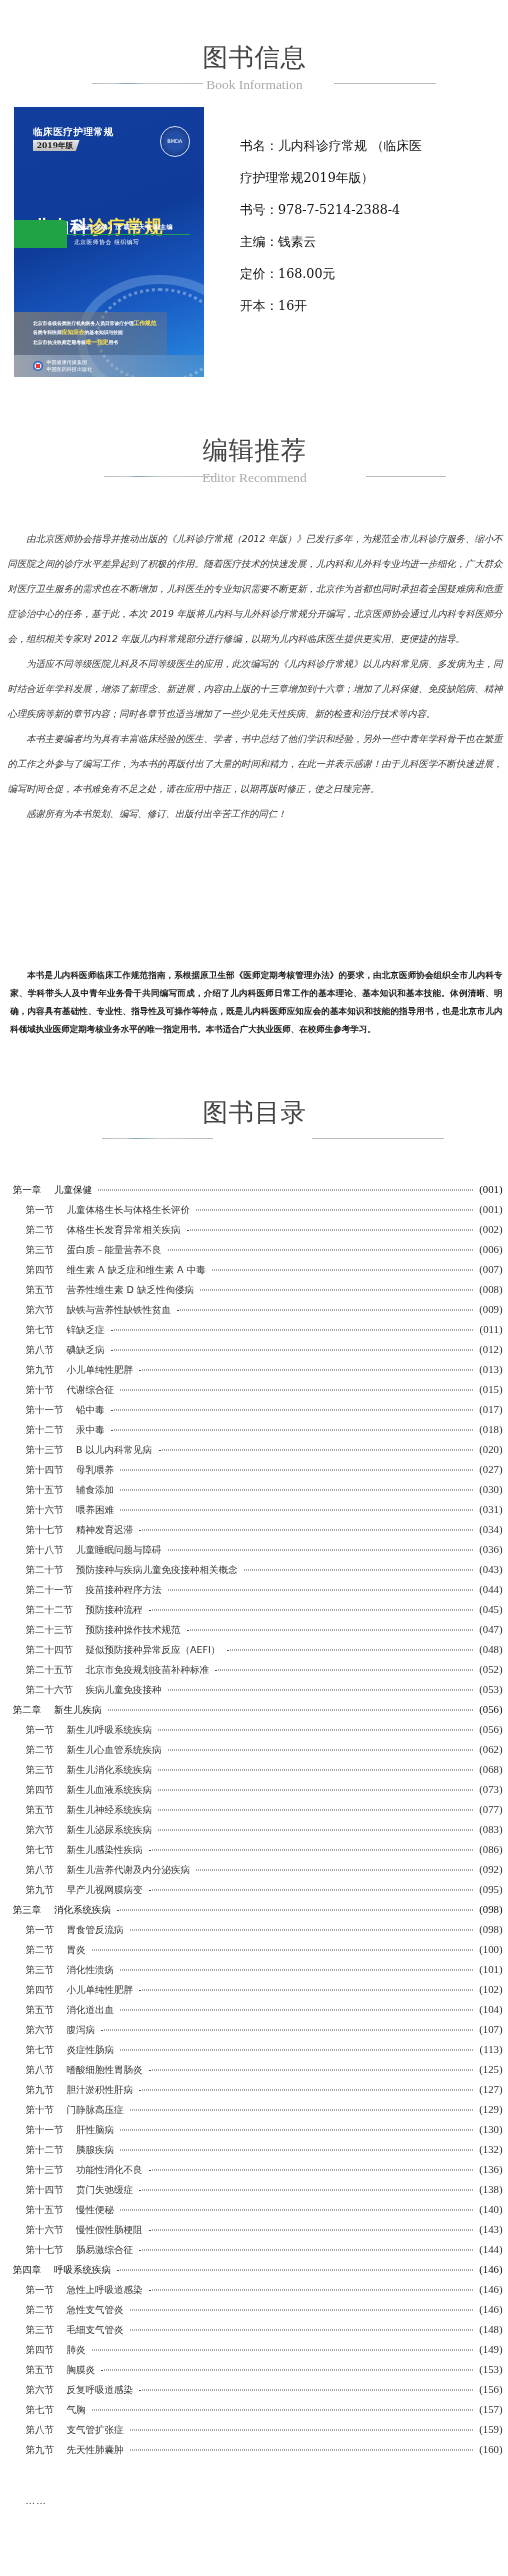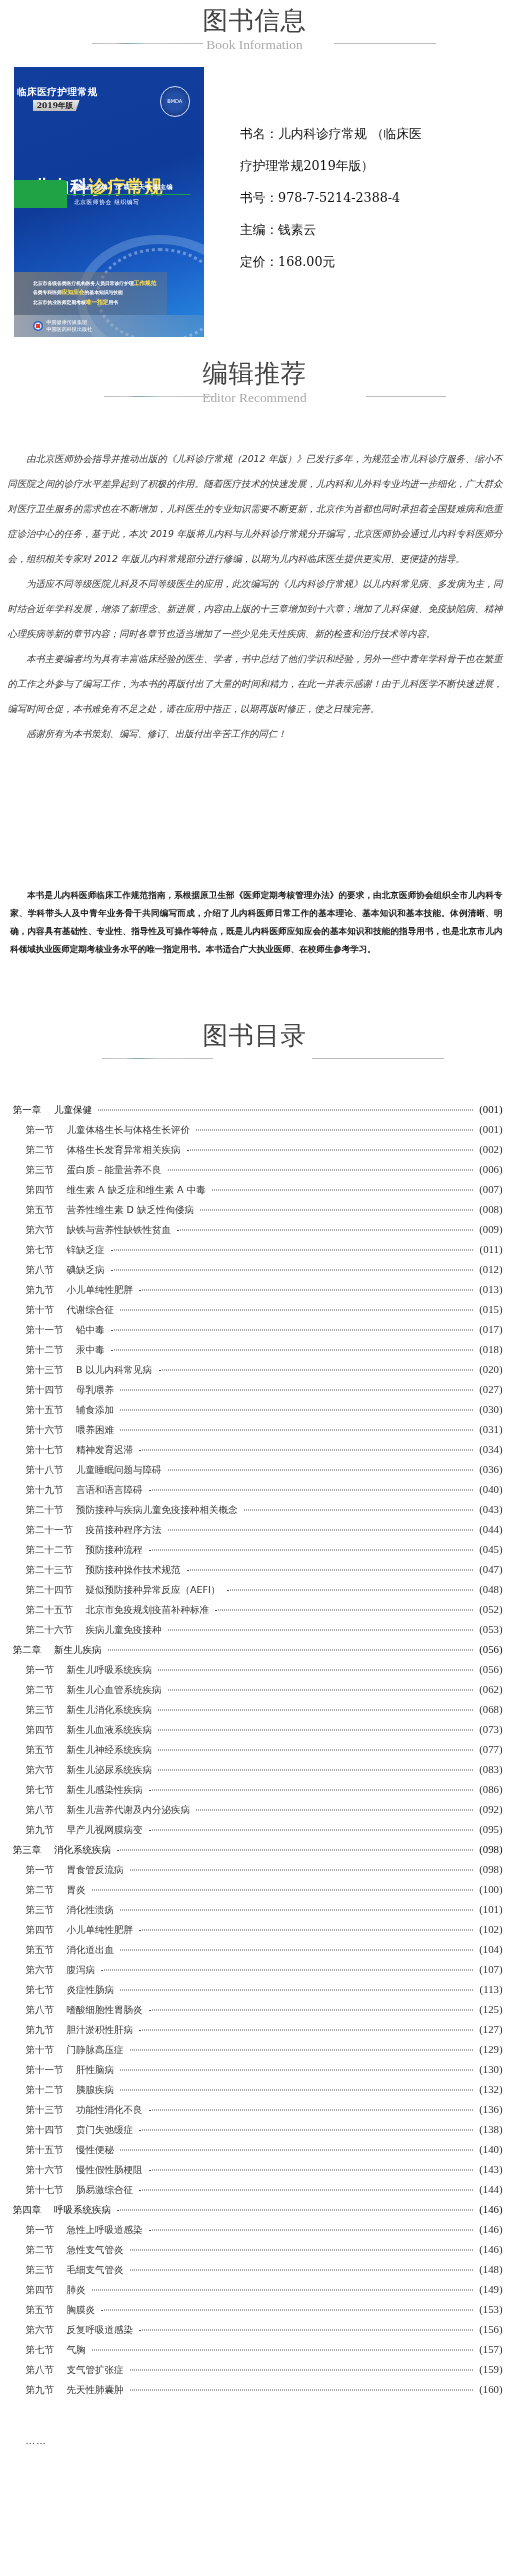--- a/index.html
+++ b/index.html
@@ -1,48 +1,48 @@
 <!DOCTYPE html>
 <html style="font-size:10.2px"><head>
 <meta charset="utf-8">
 <style>
   * { box-sizing: border-box; margin: 0; padding: 0; }
   body { width: 509px; background: #fff; font-family: "DejaVu Serif", serif; color: #222; }
   .page { width: 509px; position: relative; }
 
   
   .sec-head { position: relative; height: 57px; text-align: center; }
-  .sec-head .zh { font-family: Liberation Sans, sans-serif; font-size: 25.4px; color: #444; letter-spacing: 0.6px; line-height: 30.5px; padding-top: 5.1px; }
+  .sec-head .zh { font-family: Liberation Mono, monospace; font-size: 25.4px; color: #444; letter-spacing: 0.6px; line-height: 30.5px; padding-top: 5.1px; margin-top: 40px; }
   .sec-head .en { font-family: "Liberation Serif", serif; font-size: 13.4px; color: #aaa; line-height: 15.3px; margin-top: 1.3px; }
   .sec-head .line { position: absolute; top: 43px; height: 1.3px; background: linear-gradient(to right, #bbb 0%, #ccc 20%, #8aa3b5 30%, #9bb 40%, #ccc 50%, #bbb 100%); }
   .sec-head .line.right { background: #bbb; }
 
   
   #book-info { height: 353px; position: relative; }
   .cover { position: absolute; left: 14px; top: 67px; width: 190px; height: 270px;
     background: linear-gradient(160deg, #123f9e 0%, #0f3c9a 45%, #1a5fc8 75%, #2a8ce0 100%); overflow: hidden; }
-  .cover .series { position: absolute; left: 3px; top: 19px; color: #fff; font-family: "DejaVu Sans", sans-serif; font-weight: bold; font-size: 9.5px; letter-spacing: 0.6px; }
+  .cover .series { position: absolute; left: 19px; top: 19px; color: #fff; font-family: "DejaVu Sans", sans-serif; font-weight: bold; font-size: 9.5px; letter-spacing: 0.6px; }
   .cover .edition { position: absolute; left: 19px; top: 33px; background: linear-gradient(#e8e8e8,#bdbdbd); color: #222; font-size: 7.6px; font-weight: bold; padding: 0.6px 6.4px 0.6px 3.8px; clip-path: polygon(0 0,100% 0,92% 100%,0 100%); }
   .cover .seal { position: absolute; right: 14px; top: 19px; width: 30.5px; height: 30.5px; border-radius: 50%; border: 1.3px solid #cfe0ff; background: radial-gradient(circle,#2450a8 40%,#1b3f8c 70%); color: #fff; font-size: 5.1px; font-family: "DejaVu Sans", sans-serif; display:flex; align-items:center; justify-content:center; }
   .cover .title { position: absolute; left: 19px; top: 76px; font-family: Liberation Serif, serif; font-weight: bold; font-size: 18px; color: #fff; letter-spacing: 0.6px; margin-top: 32px; }
   .cover .title .hl { color: #ffe14d; }
   .cover .green { position: absolute; left: 0; top: 113px; width: 53px; height: 28px; background: #1fa345; border-radius: 0 3.8px 0 0; }
   .cover .editors { position: absolute; left: 60px; top: 116px; color: #fff; font-family: "DejaVu Sans", sans-serif; font-size: 6px; font-weight: bold; letter-spacing: 0.3px; }
   .cover .gline { position: absolute; left: 53px; top: 127px; right: 14px; height: 1.3px; background: #1fa345; }
   .cover .org { position: absolute; left: 60px; top: 132px; color: #fff; font-size: 5.7px; letter-spacing: 0.6px; }
   .cover .band { position: absolute; left: 0; top: 205px; width: 153px; height: 43px; background: linear-gradient(to right, rgba(120,120,120,0.85), rgba(120,120,120,0.4)); }
   .cover .band2 { position: absolute; left: 0; top: 248px; width: 190px; height: 21.6px; background: linear-gradient(to right, rgba(170,170,170,0.9), rgba(170,170,170,0.2)); }
   .cover .blurb { position: absolute; left: 19px; top: 212px; color: #fff; font-family: "DejaVu Sans", sans-serif; font-size: 4.8px; line-height: 8.3px; font-weight: bold; }
   .cover .blurb .y { color: #ffe14d; font-size: 5.7px; }
   .cover .pub { position: absolute; left: 19px; top: 252px; color: #fff; font-size: 5.1px; line-height: 7px; display:flex; align-items:center; gap:3.2px; }
   .cover .pub .logo { width: 10.2px; height: 10.2px; border-radius: 50%; background: radial-gradient(circle,#e33 30%,#fff 35%,#2a60c0 60%); }
   .cover .swirl { position:absolute; right:-38px; bottom:-25.4px; width:165px; height:127px; border-radius:50%; border:9px solid rgba(200,230,255,0.25); }
   .cover .swirl2 { position:absolute; right:-19px; bottom:-6.4px; width:127px; height:95px; border-radius:50%; border:3.8px dotted rgba(255,255,255,0.35); }
 
-  .info { position: absolute; left: 240px; top: 90px; width: 261px; font-family: "DejaVu Serif", serif; font-size: 12.7px; line-height: 32px; color: #111; margin-top: 28px; }
+  .info { position: absolute; left: 240px; top: 90px; width: 261px; font-family: "DejaVu Serif", serif; font-size: 12.7px; line-height: 32px; color: #111; }
   .info .row { display: block; }
 
   
   #editor-recommend { position: relative; padding-top: 0; }
   #editor-recommend .body { padding: 36px 6.4px 0 7.6px; font-family: "DejaVu Sans", sans-serif; font-size: 9.3px; color: #333; line-height: 25px; text-align: justify; }
   #editor-recommend .body p { text-indent: 2em; font-style: italic; }
 
   
   #content-desc .body { padding: 45px 6.4px 0 10.2px; font-family: Liberation Serif, serif; font-size: 8.5px; color: #222; line-height: 18px; text-align: justify; font-weight: bold; }
   #content-desc .body p { text-indent: 2em; }
@@ -94,20 +94,21 @@
         <span><span>中国健康传媒集团</span><br><span>中国医药科技出版社</span></span>
       </div>
     </div>
 
     <div class="info">
       <span class="row">书名：儿内科诊疗常规 （临床医</span>
       <span class="row">疗护理常规2019年版）</span>
       <span class="row">书号：978-7-5214-2388-4</span>
       <span class="row">主编：钱素云</span>
       <span class="row">定价：168.00元</span>
+      <span class="row">开本：16开</span>
     </div>
   </section>
 
   <section id="editor-recommend">
     <div class="sec-head">
       <div class="line" style="left:104px;width:111px;"></div>
       <div class="zh">编辑推荐</div>
       <div class="en">Editor Recommend</div>
       <div class="line right" style="left:366px;width:80px;"></div>
     </div>
@@ -240,26 +241,20 @@
           <span class="dots"></span>
           <span class="pg">(034)</span>
         </div>
         <div class="toc-row section">
           <span class="num">第十八节</span>
           <span class="ttl">儿童睡眠问题与障碍</span>
           <span class="dots"></span>
           <span class="pg">(036)</span>
         </div>
         <div class="toc-row section">
-          <span class="num">第十九节</span>
-          <span class="ttl">言语和语言障碍</span>
-          <span class="dots"></span>
-          <span class="pg">(040)</span>
-        </div>
-        <div class="toc-row section">
           <span class="num">第二十节</span>
           <span class="ttl">预防接种与疾病儿童免疫接种相关概念</span>
           <span class="dots"></span>
           <span class="pg">(043)</span>
         </div>
         <div class="toc-row section">
           <span class="num">第二十一节</span>
           <span class="ttl">疫苗接种程序方法</span>
           <span class="dots"></span>
           <span class="pg">(044)</span>

